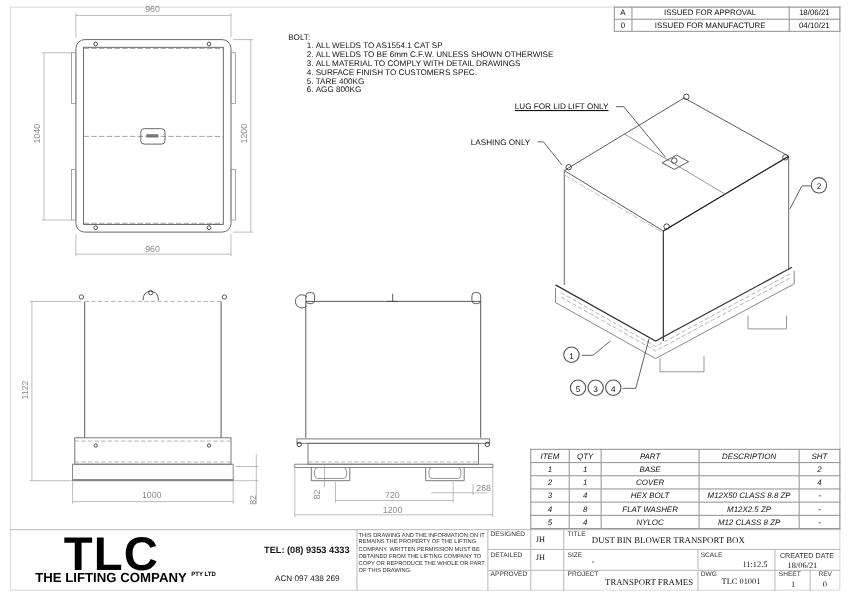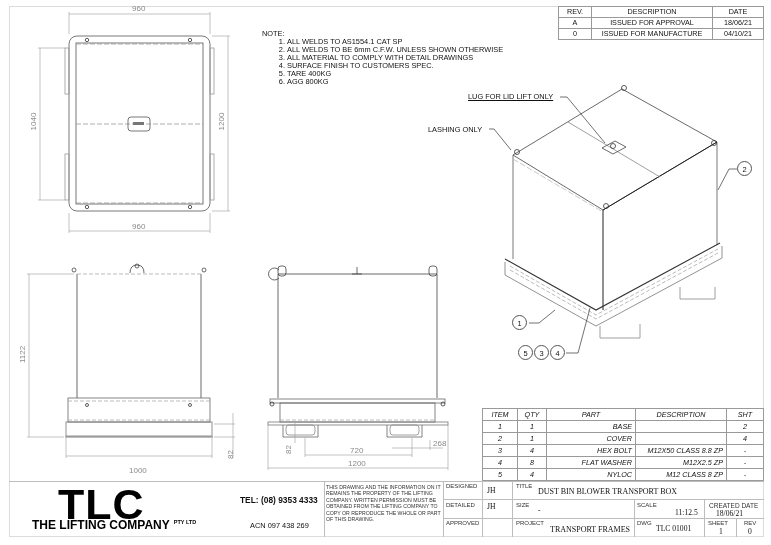--- a/index.html
+++ b/index.html
@@ -18,21 +18,21 @@
   .rev td.desc { text-align:center; }
 
   
   .notes { position:absolute; left:262px; top:30px; font-size:7.4px; line-height:8px; }
   .notes ol { margin:0; padding-left:25px; }
   .notes li { white-space:nowrap; }
 
   
   .bom { position:absolute; left:482px; top:408px; width:282px; font-size:7.2px; }
   .bom td, .bom th { border:1px solid #9a9a9a; height:11px; padding:0 3px; font-weight:normal; text-align:center; line-height:11px;font-style:italic; }
-  .bom td.l { text-align:right;margin-top:40px; }
+  .bom td.l { text-align:center;margin-top:40px; }
 
   
   .tb { position:absolute; left:9px; top:481px; width:755px; height:56px; border-top:1px solid #bdbdbd; }
   .logo { position:absolute; left:58px; top:484px; font-size:43px; font-weight:bold; letter-spacing:1px; line-height:40px; color:#000; }
   .company { position:absolute; left:32px; top:518px; font-size:12px; font-weight:bold; color:#000; white-space:nowrap; }
   .company sup { font-size:5.5px; vertical-align:5px; margin-left:4px; }
   .tel { position:absolute; left:240px; top:495px; font-size:8.4px; font-weight:bold; }
   .acn { position:absolute; left:250px; top:521px; font-size:7.4px; }
   .legal { position:absolute; left:326px; top:484px; width:120px; font-size:5.2px; line-height:6.4px; color:#333; }
   .vline { position:absolute; width:1px; background:#bdbdbd; }
@@ -174,57 +174,52 @@
       </g>
     </g>
   </g>
 </svg>
 
 <div class="abs dim" style="left:132px;top:4px;">960</div>
 <div class="abs dim" style="left:132px;top:222px;">960</div>
 <div class="abs dim vert" style="left:25px;top:117px;">1040</div>
 <div class="abs dim vert" style="left:213px;top:117px;">1200</div>
 <div class="abs dim vert" style="left:14px;top:350px;">1122</div>
-<div class="abs dim" style="left:129px;top:446px;margin-top:20px;">1000</div>
+<div class="abs dim" style="left:129px;top:446px;">1000</div>
 <div class="abs dim vert" style="left:226px;top:450px;">82</div>
 <div class="abs dim" style="left:348px;top:459px;">1200</div>
 <div class="abs dim" style="left:350px;top:446px;">720</div>
 <div class="abs dim" style="left:433px;top:439px;">268</div>
 <div class="abs dim vert" style="left:284px;top:445px;">82</div>
 
 <div class="callout" style="left:468px;top:92px;text-decoration:underline;">LUG FOR LID LIFT ONLY</div>
 <div class="callout" style="left:428px;top:125px;">LASHING ONLY</div>
 <div class="bubble" style="left:737px;top:161px;">2</div>
 <div class="bubble" style="left:512px;top:315px;">1</div>
 <div class="bubble" style="left:518px;top:345px;">5</div>
 <div class="bubble" style="left:534px;top:345px;">3</div>
 <div class="bubble" style="left:550px;top:345px;">4</div>
 
 <table class="rev">
   <tbody>
   <tr>
-    <th style="width:26px">REV.</th>
-    <th>DESCRIPTION</th>
-    <th style="width:44px">DATE</th>
-  </tr>
-  <tr>
     <td>A</td>
     <td class="desc">ISSUED FOR APPROVAL</td>
     <td>18/06/21</td>
   </tr>
   <tr>
     <td>0</td>
     <td class="desc">ISSUED FOR MANUFACTURE</td>
     <td>04/10/21</td>
   </tr>
 </tbody>
   </table>
 
 <div class="notes">
-  <div>NOTE:</div>
+  <div>BOLT:</div>
   <ol>
     <li>ALL WELDS TO AS1554.1 CAT SP</li>
     <li>ALL WELDS TO BE 6mm C.F.W. UNLESS SHOWN OTHERWISE</li>
     <li>ALL MATERIAL TO COMPLY WITH DETAIL DRAWINGS</li>
     <li>SURFACE FINISH TO CUSTOMERS SPEC.</li>
     <li>TARE 400KG</li>
     <li>AGG  800KG</li>
   </ol>
 </div>
 

